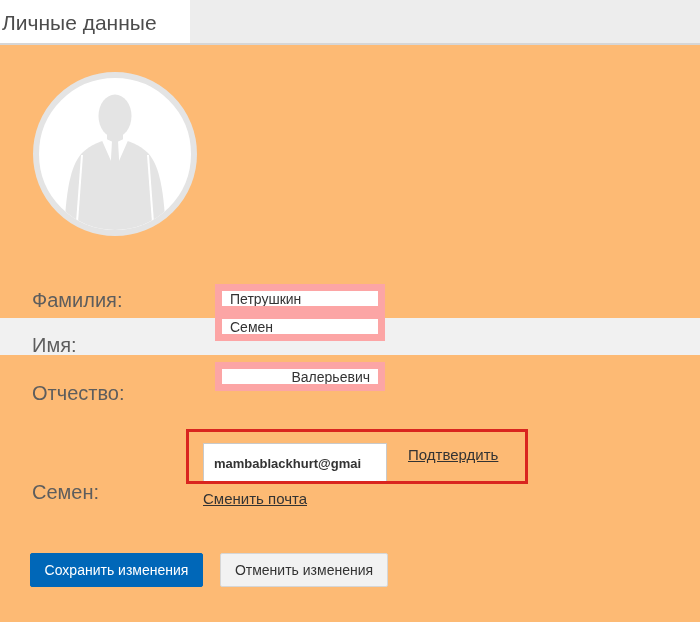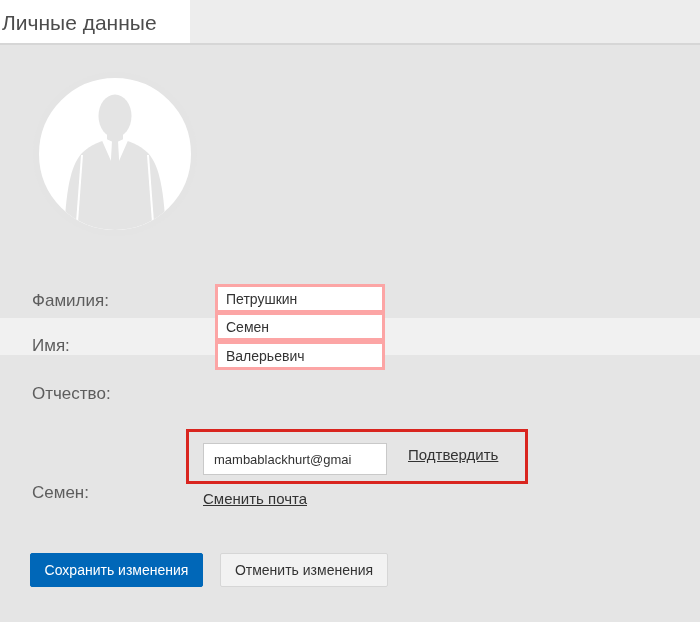--- a/index.html
+++ b/index.html
@@ -1,21 +1,21 @@
 <!DOCTYPE html>
 <html><head>
 <meta charset="utf-8">
 <style>
   html, body { margin: 0; padding: 0; background: #ffffff; }
   * { box-sizing: border-box; }
   .page {
     position: relative;
     width: 700px;
     height: 622px;
-    background: #e5e5e5;
+    background: #fdba74;
     overflow: hidden;
     font-family: "Liberation Sans", sans-serif;
   }
   
   .header-band {
     position: absolute; top: 0; left: 0;
     width: 700px; height: 45px;
     background: #ededed;
     border-bottom: 2px solid #d6d6d6;
   }
@@ -28,45 +28,45 @@
     position: absolute; top: 0; left: 2px;
     height: 43px; line-height: 46px;
     font-size: 21px; color: #4c4c4c;
     white-space: nowrap;
   }
   
   .avatar { position: absolute; left: 33px; top: 72px; width: 164px; height: 164px; }
   
   .field-label {
     position: absolute; left: 32px;
-    font-size: 17px; color: #5d5d5d;
+    font-size: 20px; color: #5d5d5d;
     line-height: 17px; white-space: nowrap;
   }
   .stripe {
     position: absolute; left: 0; top: 318px;
     width: 700px; height: 37px;
     background: #f1f1f1;
   }
   .text-input {
     position: absolute; left: 215px;
     width: 170px; height: 29px;
-    border: 3px solid #fca5a5;
+    border: 7px solid #fca5a5;
     background: #ffffff;
     font-family: "Liberation Sans", sans-serif;
     font-size: 14px; color: #333333;
     padding: 0 8px; outline: none;
   }
   .email-input {
     position: absolute; left: 203px; top: 443px;
-    width: 184px; height: 32px;
+    width: 184px; height: 40px;
     border: 1px solid #c9c9c9;
     background: #ffffff;
     font-family: "Liberation Sans", sans-serif;
     font-size: 13px; color: #333333;
-    padding: 14px 10px; outline: none;
+    padding: 14px 10px; outline: none; font-weight: bold;
   }
   .inline-link {
     position: absolute;
     font-size: 15px; color: #333333;
     text-decoration: underline;
     cursor: pointer; white-space: nowrap; text-align: right;
   }
   .annotation-box {
     position: absolute; left: 186px; top: 429px;
     width: 342px; height: 55px;
@@ -126,21 +126,21 @@
 
   <div class="stripe"></div>
 
   <div class="field-label" style="top:292px">Фамилия:</div>
   <input class="text-input" style="top: 284px;" type="text" value="Петрушкин">
 
   <div class="field-label" style="top:337px">Имя:</div>
   <input class="text-input" style="top: 312px;" type="text" value="Семен">
 
   <div class="field-label" style="top:385px">Отчество:</div>
-  <input class="text-input" style="top: 341px;" type="text" value="Валерьевич">
+  <input class="text-input" style="top: 362px; text-align: right;" type="text" value="Валерьевич">
 
   <input class="email-input" type="text" value="mambablackhurt@gmai" style="">
   <a class="inline-link" style="left:408px; top:446px">Подтвердить</a>
 
   <div class="annotation-box"></div>
 
   <div class="field-label" style="top:484px">Семен:</div>
   <a class="inline-link" style="left:203px; top:490px">Сменить почта</a>
 
   <button class="btn btn-secondary">Отменить изменения</button>

